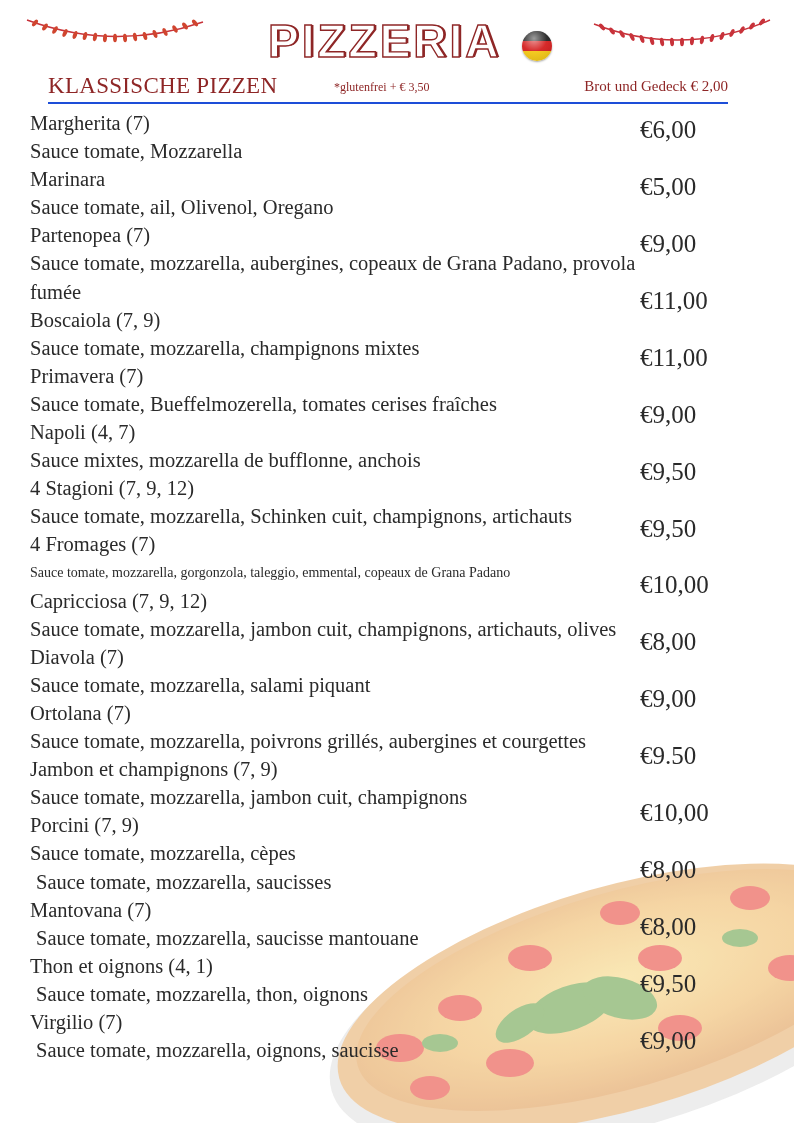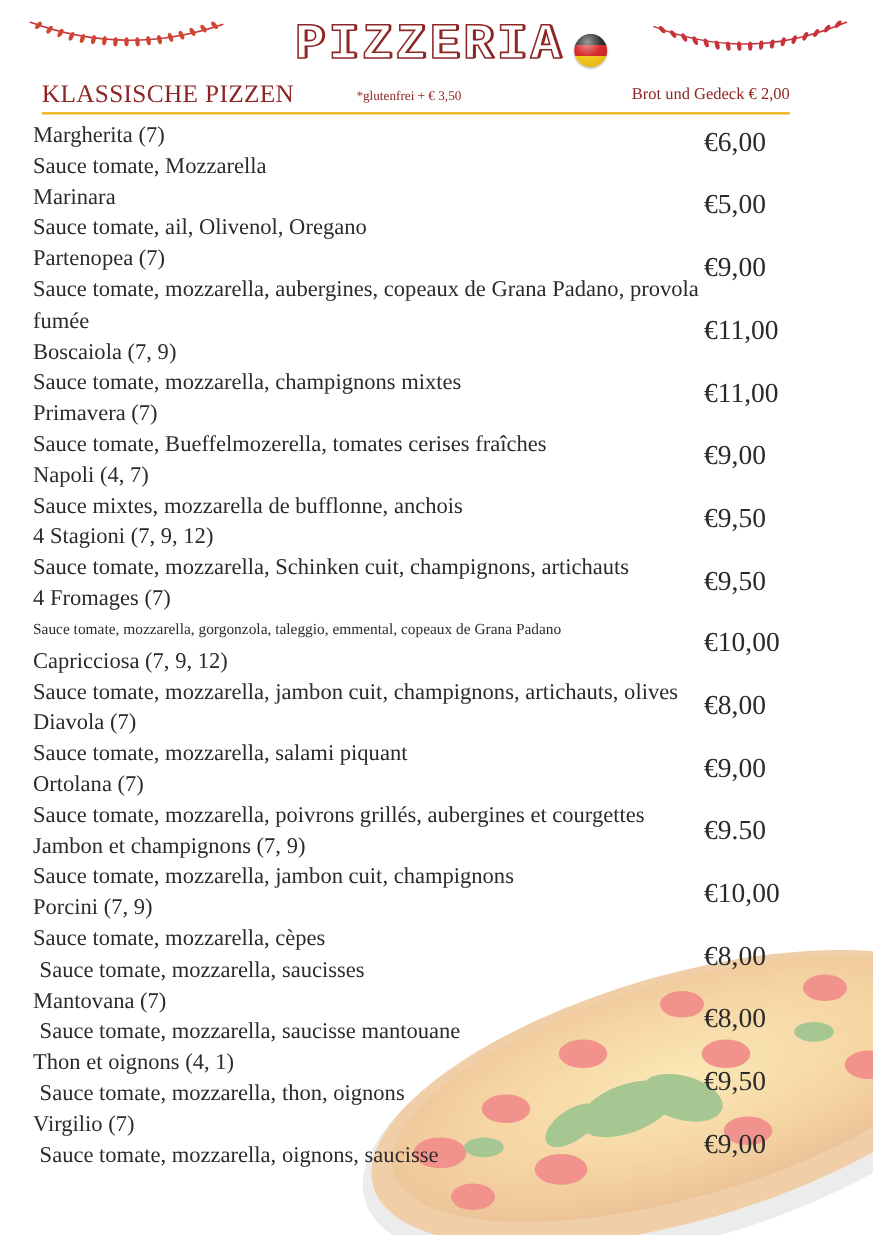--- a/index.html
+++ b/index.html
@@ -9,37 +9,37 @@
       color: #2b2b2b;
     }
     .pizza-img {
       position: absolute; left: 320px; top: 838px; width: 520px; height: 300px;
       opacity: 0.55; pointer-events: none;
     }
     .leaf-left { position: absolute; left: 25px; top: 14px; width: 180px; height: 36px; }
     .leaf-right { position: absolute; left: 592px; top: 14px; width: 180px; height: 40px; }
     .title {
       position: absolute; left: 268px; top: 15px; height: 52px; line-height: 52px;
-      font-family: Liberation Mono, monospace; font-size: 46px; font-weight: bold;
+      font-family: Liberation Sans, sans-serif; font-size: 46px; font-weight: bold;
       letter-spacing: 3px; color: #ffffff;
       -webkit-text-stroke: 1.4px #8e2626;
       text-shadow: 2px 0 0 #8e2626;
     }
     .flag {
       position: absolute; left: 522px; top: 31px; width: 30px; height: 30px; border-radius: 50%;
       overflow: hidden; box-shadow: 0 1px 2px rgba(0,0,0,0.35);
       background: linear-gradient(to bottom, #222 0%, #222 33%, #d41f1f 33%, #d41f1f 66%, #f4c816 66%, #f4c816 100%);
     }
     .flag::after {
       content: ""; position: absolute; left: 0; top: 0; width: 100%; height: 100%; border-radius: 50%;
       background: radial-gradient(circle at 40% 25%, rgba(255,255,255,0.55) 0%, rgba(255,255,255,0.05) 45%, rgba(0,0,0,0.12) 100%);
     }
     .section-header {
-      position: absolute; left: 38px; top: 70px; width: 680px; height: 32px;
-      border-bottom: 2px solid #eab308;
+      position: absolute; left: 48px; top: 70px; width: 680px; height: 32px;
+      border-bottom: 2px solid #1d4ed8;
     }
     .section-title {
       position: absolute; left: 0; top: 3px; font-family: "Liberation Serif", serif;
       font-size: 23px; color: #8e2626; letter-spacing: 0.3px;
     }
     .gluten-note {
       position: absolute; left: 286px; top: 10px; font-family: "Liberation Serif", serif;
       font-size: 12px; color: #8e2626;
     }
     .bread-note {

